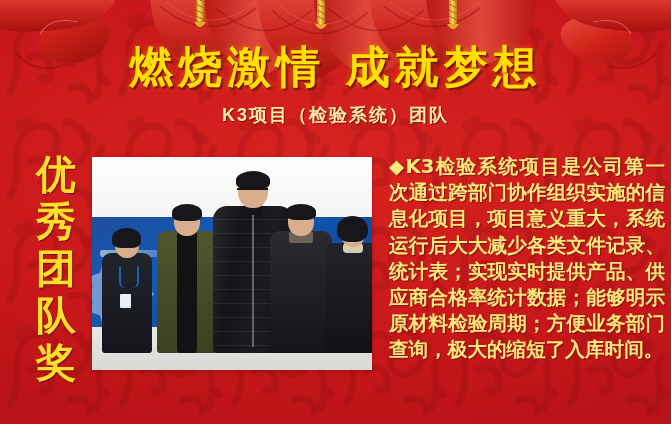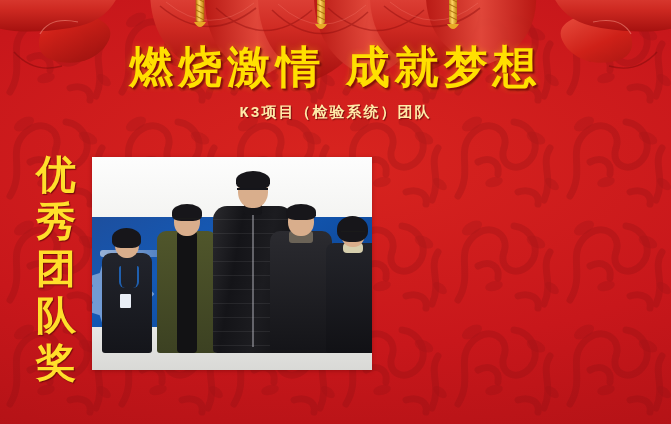--- a/index.html
+++ b/index.html
@@ -33,23 +33,23 @@
     color:#ffe000;
     text-shadow:
       1px 1px 0 #8a0d0d, 2px 2px 2px rgba(90,6,6,.75),
       0 0 6px rgba(255,190,0,.45);
     white-space:nowrap;
     z-index:6;
   }
   .sub-title{
     position:absolute;left:0;top:103px;width:671px;
     text-align:center;
-    font-family:Liberation Mono, monospace;
+    font-family:Liberation Sans, sans-serif;
     font-weight:bold;
-    font-size:15px;letter-spacing:2px;
+    font-size:18px;letter-spacing:2px;
     color:#ffeaa8;
     text-shadow:1px 1px 1px rgba(110,10,10,.85);
     white-space:nowrap;
     z-index:6;
   }
   
   .award-vertical{
     position:absolute;left:33px;top:150px;
     width:46px;
     font-family:"DejaVu Serif","Liberation Serif",serif;
@@ -344,14 +344,15 @@
       <div class="person p5">
         <div class="body"></div>
         <div class="scarf"></div>
         <div class="head"></div>
         <div class="hair"></div>
         <div class="glasses"></div>
       </div>
     </div>
   </div>
 
+  <div class="body-text">◆K3检验系统项目是公司第一次通过跨部门协作组织实施的信息化项目，项目意义重大，系统运行后大大减少各类文件记录、统计表；实现实时提供产品、供应商合格率统计数据；能够明示原材料检验周期；方便业务部门查询，极大的缩短了入库时间。</div>
 
 </div>
 
 </body></html>

